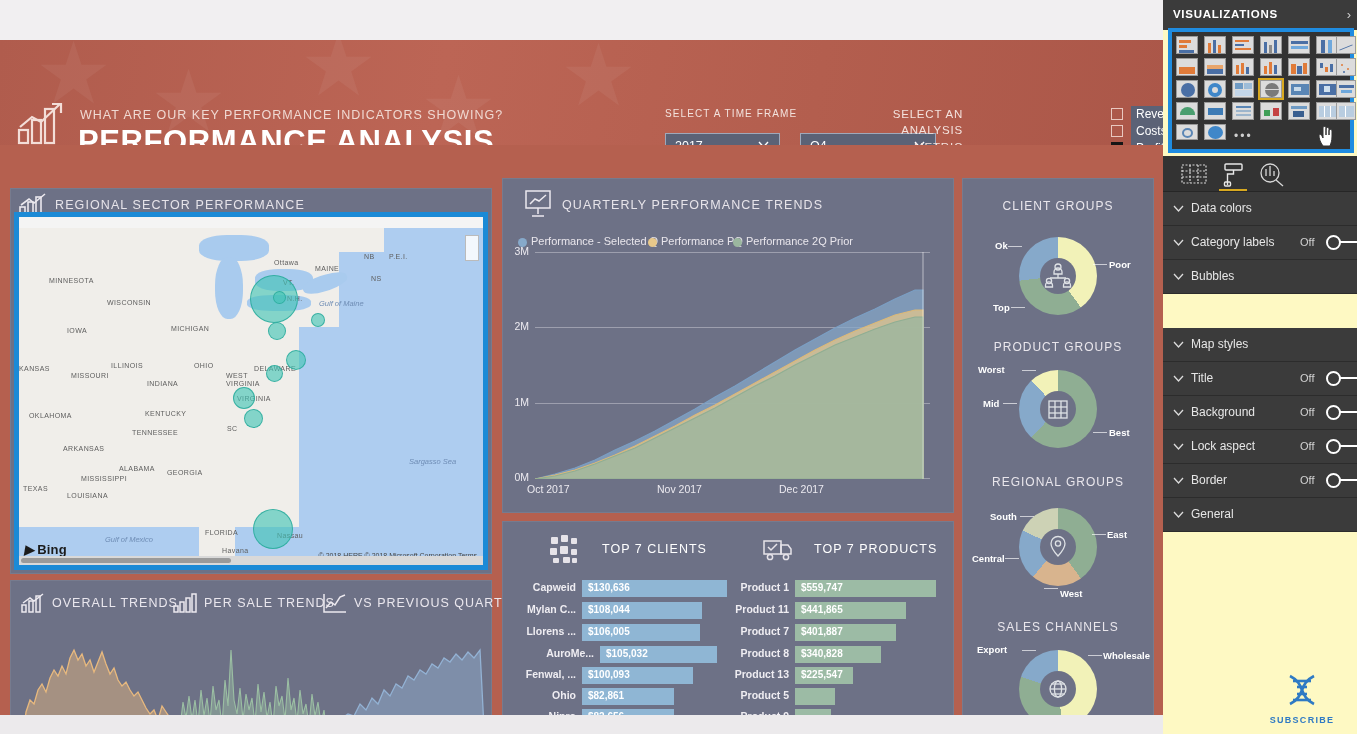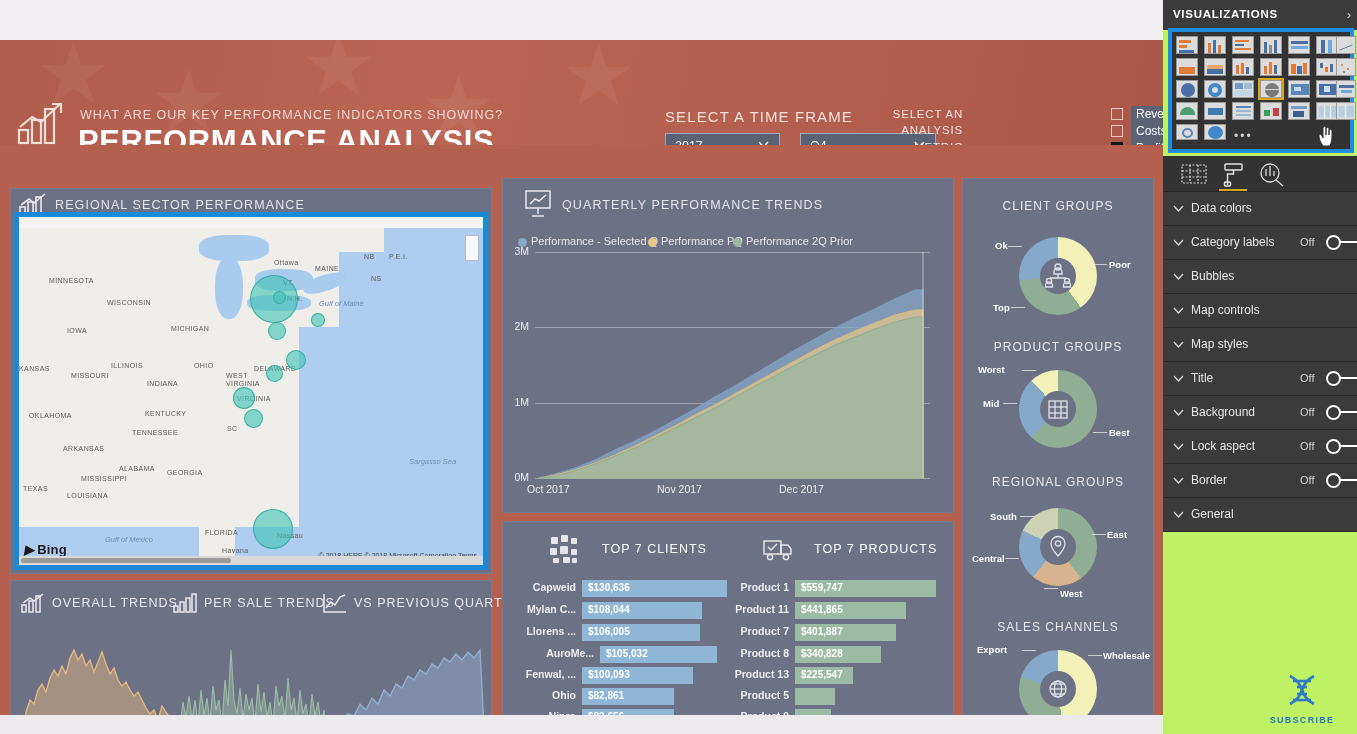--- a/index.html
+++ b/index.html
@@ -37,21 +37,21 @@
     position:absolute; left:80px; top:68px;
     font-size:12.5px; letter-spacing:1.0px; color:#f0d9d2;
     white-space:nowrap;
   }
   .hdr-title{
     position:absolute; left:78px; top:84px;
     font-size:31px; font-weight:bold; letter-spacing:.6px; color:#ffffff;
     white-space:nowrap;
   }
   .tf-label{
-    position:absolute; left:665px; top:68px; font-size:15px;
+    position:absolute; left:665px; top:68px; font-size:10px;
     letter-spacing:1.1px; color:#f3e2dd; white-space:nowrap;
   }
   .slicer{
     position:absolute; top:93px; height:26px;
     background:#5b6276; border:1px solid #9fa8ba;
     color:#ffffff; font-size:12.5px;
   }
   .slicer .val{ position:absolute; left:9px; top:5px; }
   .slicer .chev{
     position:absolute; right:9px; top:4px; width:13px; height:13px;
@@ -202,21 +202,21 @@
   }
   .dlab{
     position:absolute; font-size:9.5px; font-weight:bold; color:#ffffff;
     white-space:nowrap;
   }
   .dleader{ position:absolute; height:1px; background:rgba(255,255,255,.65); }
 
   
   #vizpane{
     position:absolute; left:1163px; top:0; width:194px; height:734px;
-    background:#bef264;
+    background:#fef9c3;
   }
   #viz-header{
     position:absolute; left:0; top:0; width:194px; height:30px;
     background:#3b3b3b;
   }
   #viz-header-title{
     position:absolute; left:10px; top:8px; font-size:11.5px; font-weight:bold;
     letter-spacing:.7px; color:#ffffff;
   }
   #viz-collapse{
@@ -895,26 +895,20 @@
           <span class="track"></span>
           <span class="knob"></span>
         </span>
     </div>
     <div class="fmt-row" style="top:260px;">
       <svg class="fmt-chev" viewBox="0 0 11 11">
           <polyline points="1,3 5.5,8 10,3" fill="none" stroke="#dcdcdc" stroke-width="1.3"></polyline>
         </svg>
       <span class="fmt-label">Bubbles</span>
     </div>
-    <div class="fmt-row" style="top:294px;">
-      <svg class="fmt-chev" viewBox="0 0 11 11">
-          <polyline points="1,3 5.5,8 10,3" fill="none" stroke="#dcdcdc" stroke-width="1.3"></polyline>
-        </svg>
-      <span class="fmt-label">Map controls</span>
-    </div>
     <div class="fmt-row" style="top:328px;">
       <svg class="fmt-chev" viewBox="0 0 11 11">
           <polyline points="1,3 5.5,8 10,3" fill="none" stroke="#dcdcdc" stroke-width="1.3"></polyline>
         </svg>
       <span class="fmt-label">Map styles</span>
     </div>
     <div class="fmt-row" style="top:362px;">
       <svg class="fmt-chev" viewBox="0 0 11 11">
           <polyline points="1,3 5.5,8 10,3" fill="none" stroke="#dcdcdc" stroke-width="1.3"></polyline>
         </svg>

